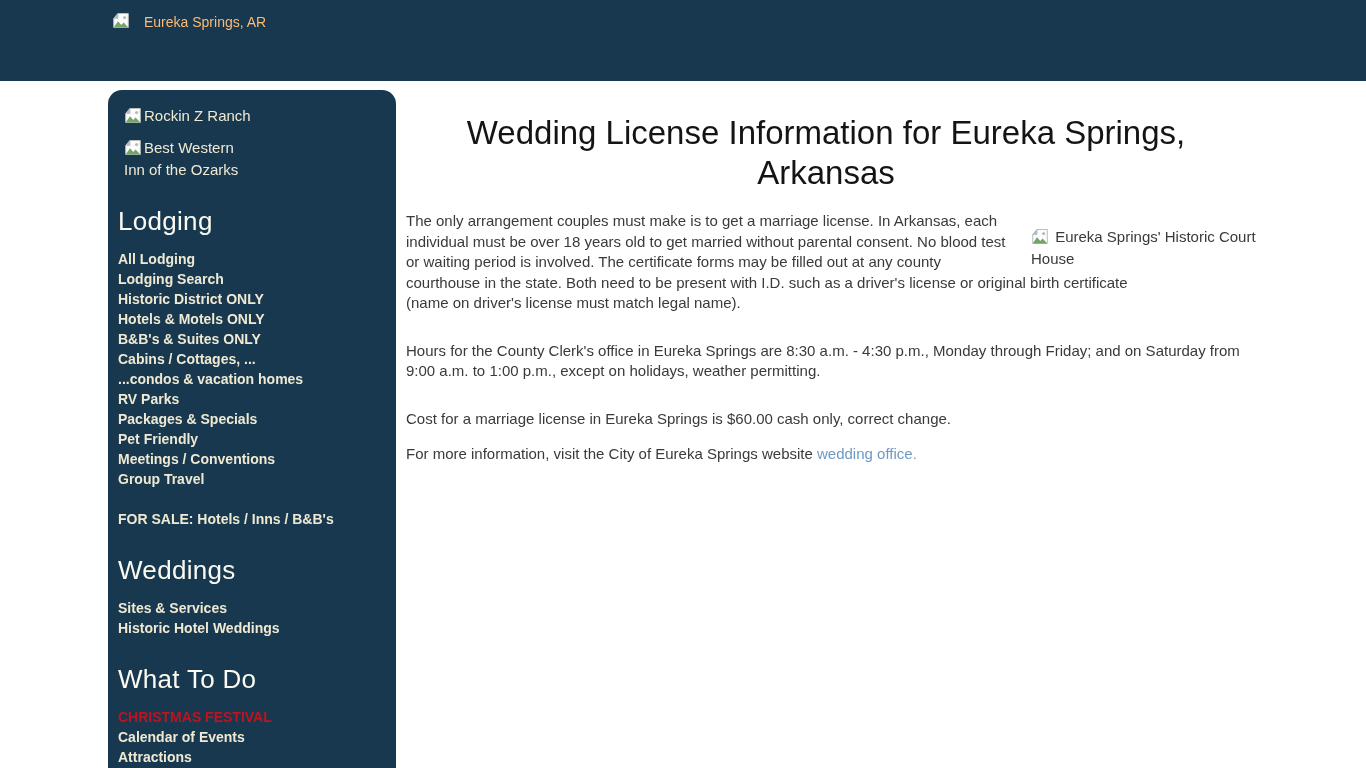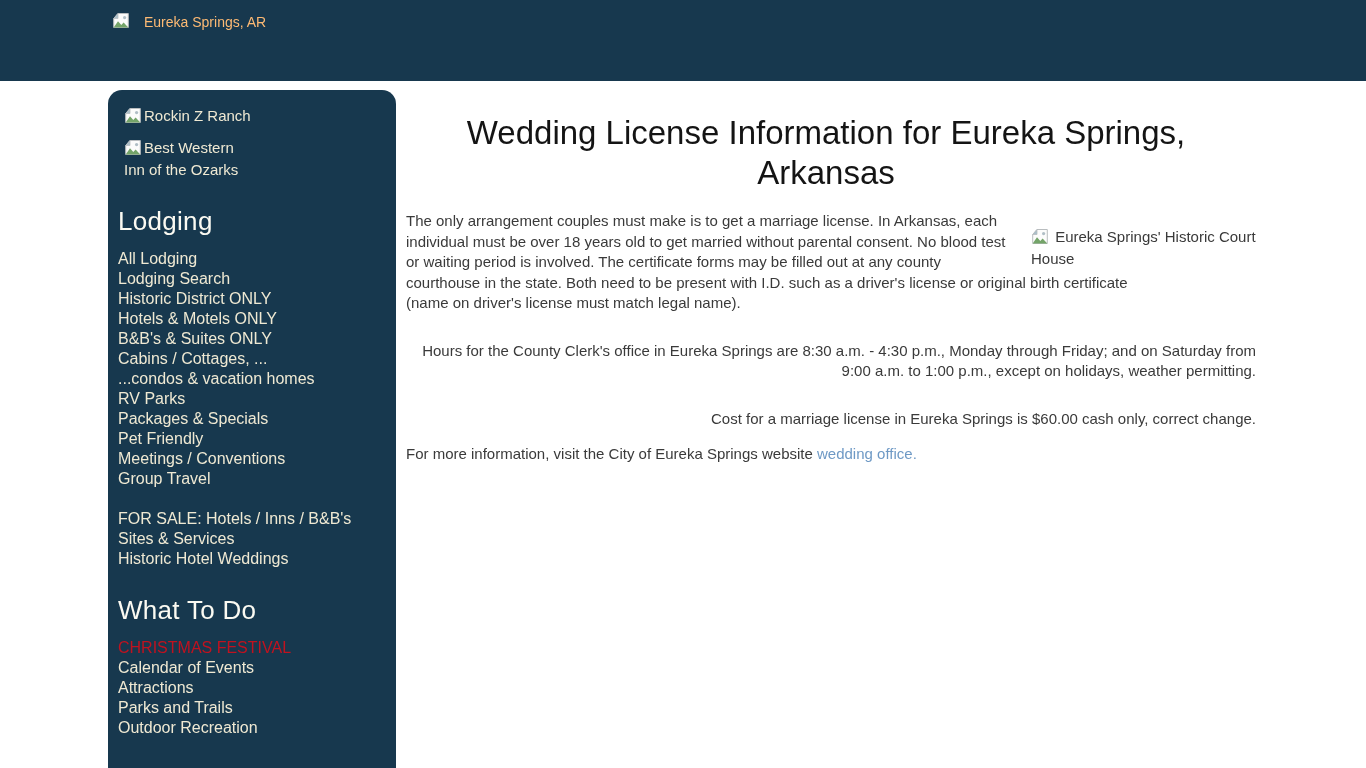--- a/index.html
+++ b/index.html
@@ -21,38 +21,38 @@
     margin-top:9px;height:678px;padding:16px 10px 0 10px;overflow:hidden;
   }
   .ads{display:flex;gap:10px;margin-left:6px;flex-direction:column;}
   .ad{width:130px;color:var(--cream);font-size:15px;line-height:20px;text-decoration:none;cursor:pointer;}
   .broken-icon{display:inline-block;vertical-align:-2px;margin-right:2px;}
   .side-heading{
     color:var(--heading-white);font-size:26px;font-weight:400;
     margin:26px 0 12px 0;letter-spacing:.3px;
   }
   .side-link{
-    display:block;color:var(--cream);font-size:16px;line-height:20px;
-    text-decoration:none;cursor:pointer;
+    display:block;color:var(--cream);font-size:14px;line-height:20px;
+    text-decoration:none;cursor:pointer;font-weight:bold;
   }
   .side-link.red{color:var(--red);}
   .side-link.gap-top{margin-top:20px;}
   
   .main{flex:1;margin-right:110px;min-width:0;}
   h1.page-title{
     font-size:33px;font-weight:400;line-height:40px;color:#141414;
     text-align:center;margin:32px 0 18px 0;
   }
   .article{padding-left:10px;font-size:15px;line-height:20.5px;color:var(--body-text);}
   .float-img{
     float:right;width:225px;margin-left:15px;margin-top:16px;
     color:var(--body-text);font-size:15px;line-height:20px;
   }
   .article p{margin:15px 0;}
-  .article p.sp{margin-top:27px;text-align:right;}
+  .article p.sp{margin-top:27px;}
   .weblink{color:var(--link-blue);text-decoration:none;cursor:pointer;}
 </style>
 </head>
 <body style="--header-bg: #17384E; --sidebar-bg: #17384E; --cream: #EFE9D3; --heading-white: #FBFAF2; --red: #C0121F; --link-blue: #6E99C5; --body-text: #3A3A3A;">
 
 <div class="header">
   <a class="logo">
     <span class="broken-icon"><svg width="18" height="15" viewBox="0 0 18 15">
           <path d="M6 .5 H16.3 V14.5 H1.7 V5.5 Z" fill="#FCFCFB" stroke="#B9BDBF" stroke-width="1"></path>
           <path d="M6 .5 L6 5.5 L1.7 5.5 Z" fill="#A9BFCA" stroke="#B9BDBF" stroke-width=".8"></path>
@@ -88,20 +88,21 @@
         <a class="side-link">Hotels &amp; Motels ONLY</a>
         <a class="side-link">B&amp;B's &amp; Suites ONLY</a>
         <a class="side-link">Cabins / Cottages, ...</a>
         <a class="side-link">...condos &amp; vacation homes</a>
         <a class="side-link">RV Parks</a>
         <a class="side-link">Packages &amp; Specials</a>
         <a class="side-link">Pet Friendly</a>
         <a class="side-link">Meetings / Conventions</a>
         <a class="side-link">Group Travel</a>
         <a class="side-link gap-top">FOR SALE: Hotels / Inns / B&amp;B's</a>
+        <div class="side-heading">Weddings</div>
         <a class="side-link">Sites &amp; Services</a>
         <a class="side-link">Historic Hotel Weddings</a>
         <div class="side-heading">What To Do</div>
         <a class="side-link red">CHRISTMAS FESTIVAL</a>
         <a class="side-link">Calendar of Events</a>
         <a class="side-link">Attractions</a>
         <a class="side-link">Parks and Trails</a>
         <a class="side-link">Outdoor Recreation</a>
       </div>
   </aside>

